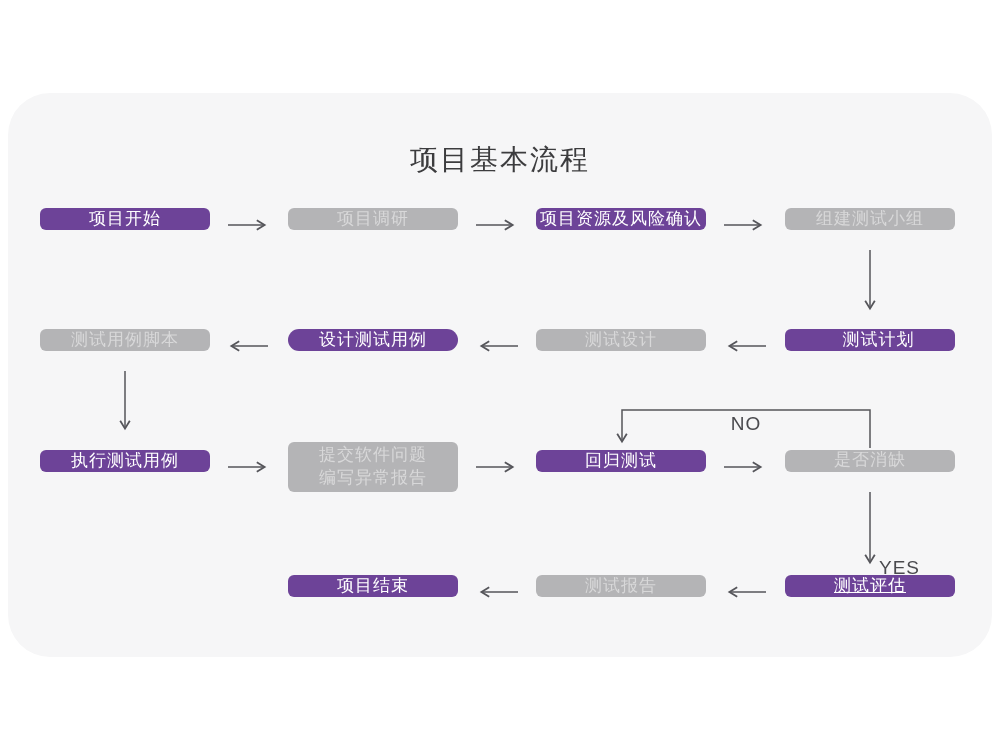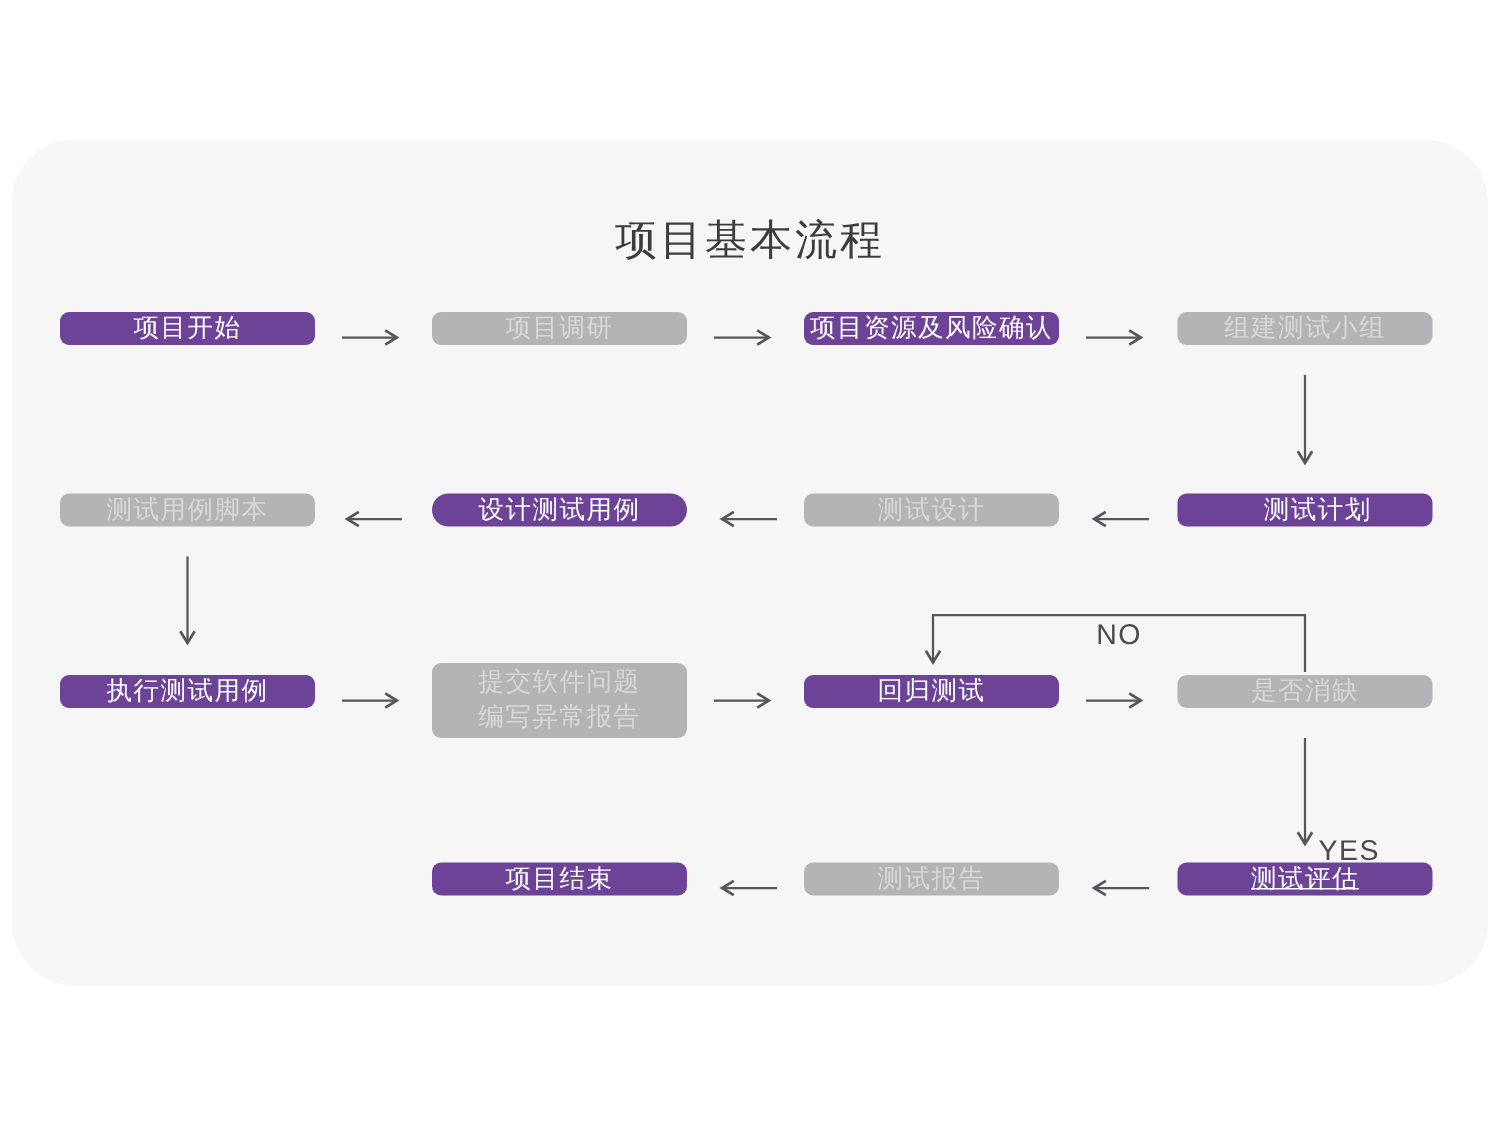--- a/index.html
+++ b/index.html
@@ -55,21 +55,21 @@
 
   <div class="node primary" style="left:785px; top:329px;padding-left:17px;">测试计划</div>
   <div class="node secondary" style="left:536px; top:329px;">测试设计</div>
   <div class="node primary" style="left:288px; top:329px;border-radius:13px;">设计测试用例</div>
   <div class="node primary" style="left:40px;  top:450px;">执行测试用例</div>
 
   <div class="node secondary" style="left:40px;  top:329px;">测试用例脚本</div>
   <div class="node secondary tall" style="left:288px; top:450px;">提交软件问题
 编写异常报告</div>
   <div class="node primary" style="left:536px; top:450px;">回归测试</div>
-  <div class="node secondary" style="left:785px; top:450px;">是否消缺</div>
+  <div class="node secondary" style="left:785px; top:450px;font-family:Liberation Mono, monospace;">是否消缺</div>
 
   <div class="node primary" style="left:785px; top:575px;text-decoration:underline;">测试评估</div>
   <div class="node secondary" style="left:536px; top:575px;">测试报告</div>
   <div class="node primary" style="left:288px; top:575px;">项目结束</div>
 
   <div class="edge-label no-label">NO</div>
   <div class="edge-label yes-label">YES</div>
 </div>
 
 </body></html>

